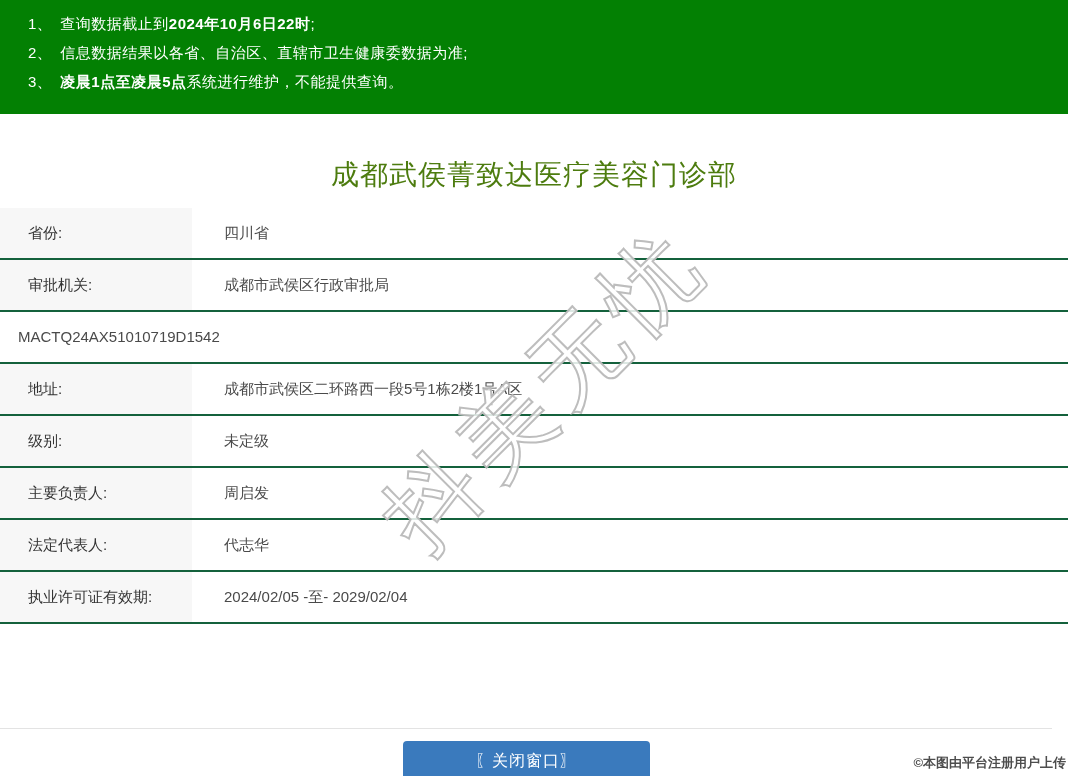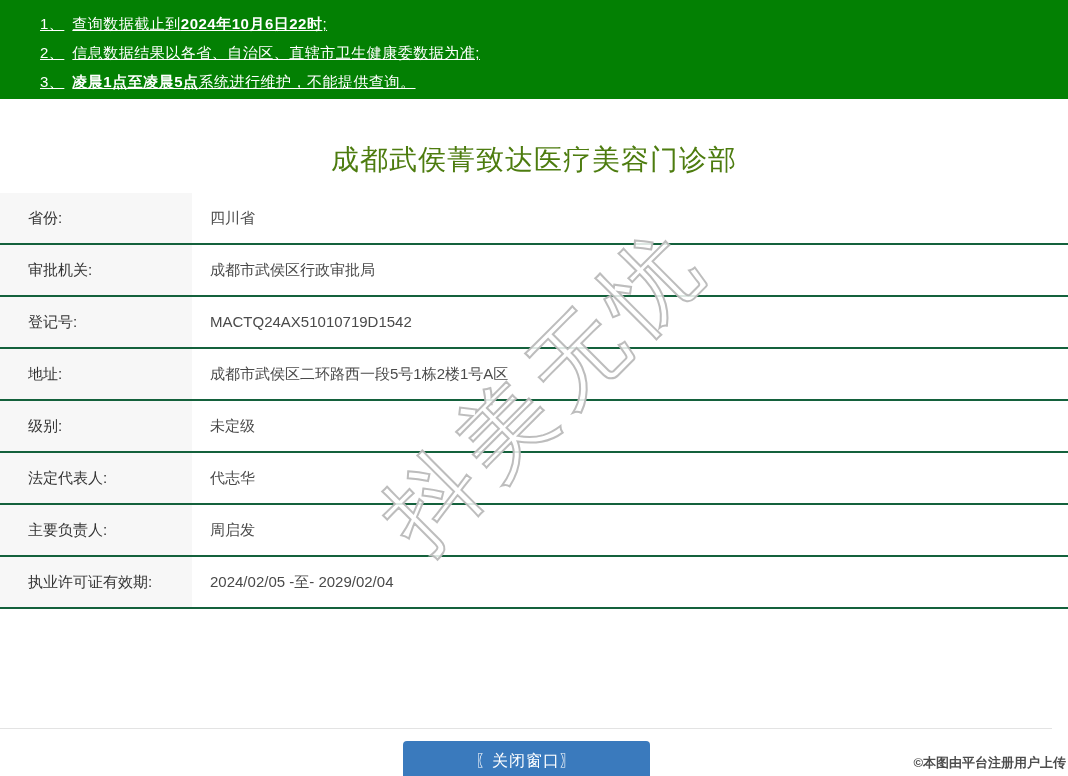--- a/index.html
+++ b/index.html
@@ -12,23 +12,22 @@
   html,body{width:1068px;height:776px;overflow:hidden;}
   body{
     font-family:"Liberation Sans","DejaVu Sans",sans-serif;
     background:#fff;
     position:relative;
   }
   
   .notice{
     background:var(--header-green);
     color:#fff;
-    height:99px;
-    padding:9px 0 0 40px;
-    text-decoration:underline;
+    height:114px;
+    padding:9px 0 0 28px;
   }
   .notice-item{
     font-size:15px;
     line-height:29px;
     white-space:nowrap;
     letter-spacing:.5px;
   }
   .notice-item b{font-weight:bold;}
   .notice-num{margin-right:8px;}
   
@@ -44,20 +43,21 @@
   
   .info-table{
     margin-top:18px;
     width:1068px;
   }
   .info-row{
     display:flex;
     align-items:stretch;
     border-bottom:2px solid var(--divider-green);
     font-size:15px;
+    gap:14px;
   }
   .info-label{
     width:192px;
     flex:0 0 192px;
     background:var(--label-bg);
     color:#333;
     padding:13px 10px 13px 28px;
     line-height:24px;
     display:flex;
     align-items:center;
@@ -141,38 +141,37 @@
 <main class="info-table">
   <div class="info-row">
     <div class="info-label">省份:</div>
     <div class="info-value">四川省</div>
   </div>
   <div class="info-row">
     <div class="info-label">审批机关:</div>
     <div class="info-value">成都市武侯区行政审批局</div>
   </div>
   <div class="info-row">
-    <div class="info-label">登记号:</div>
     <div class="info-value">MACTQ24AX51010719D1542</div>
   </div>
   <div class="info-row">
     <div class="info-label">地址:</div>
     <div class="info-value">成都市武侯区二环路西一段5号1栋2楼1号A区</div>
   </div>
   <div class="info-row">
     <div class="info-label">级别:</div>
     <div class="info-value">未定级</div>
   </div>
   <div class="info-row">
+    <div class="info-label">主要负责人:</div>
+    <div class="info-value">周启发</div>
+  </div>
+  <div class="info-row">
     <div class="info-label">法定代表人:</div>
     <div class="info-value">代志华</div>
-  </div>
-  <div class="info-row">
-    <div class="info-label">主要负责人:</div>
-    <div class="info-value">周启发</div>
   </div>
   <div class="info-row">
     <div class="info-label">执业许可证有效期:</div>
     <div class="info-value">2024/02/05 -至- 2029/02/04</div>
   </div>
 </main>
 
 <div class="watermark">抖美无忧</div>
 
 <footer class="footer">

